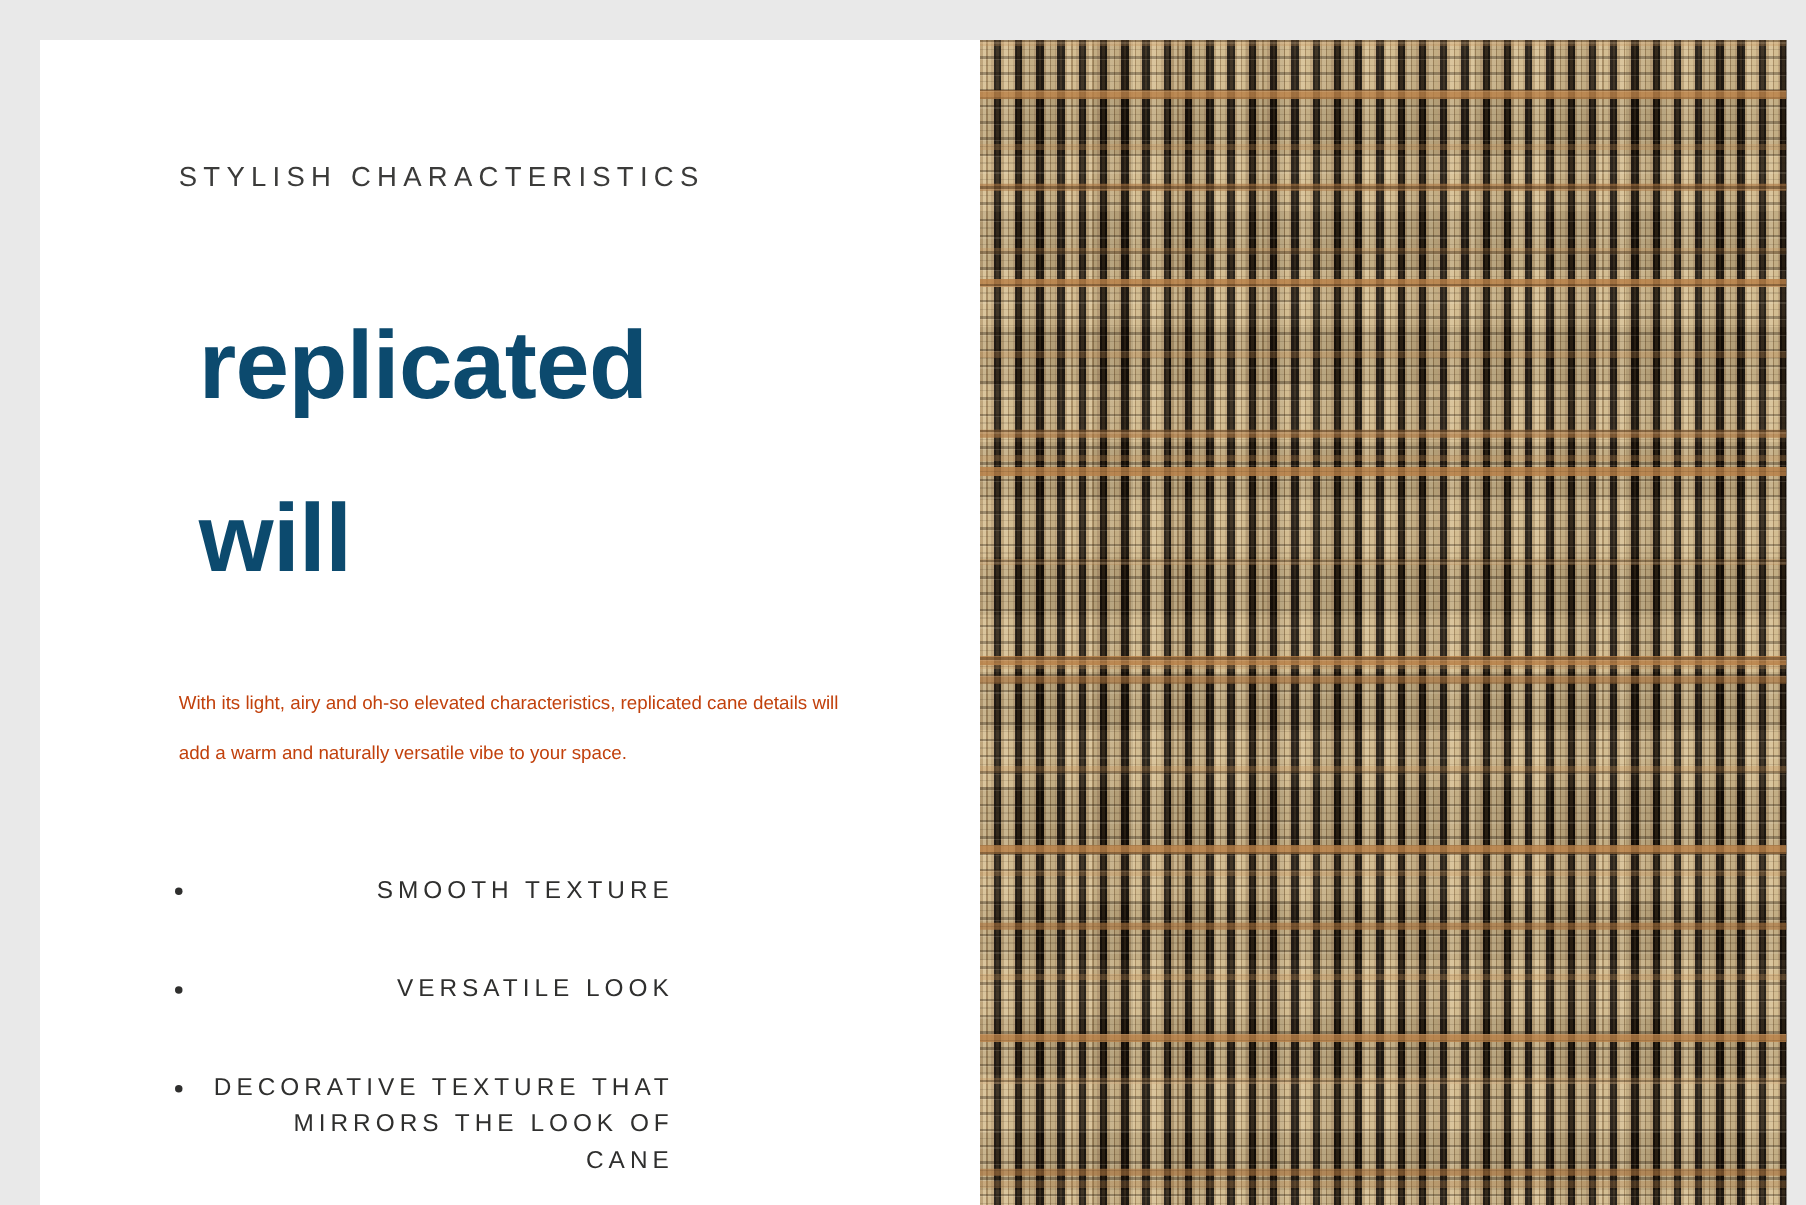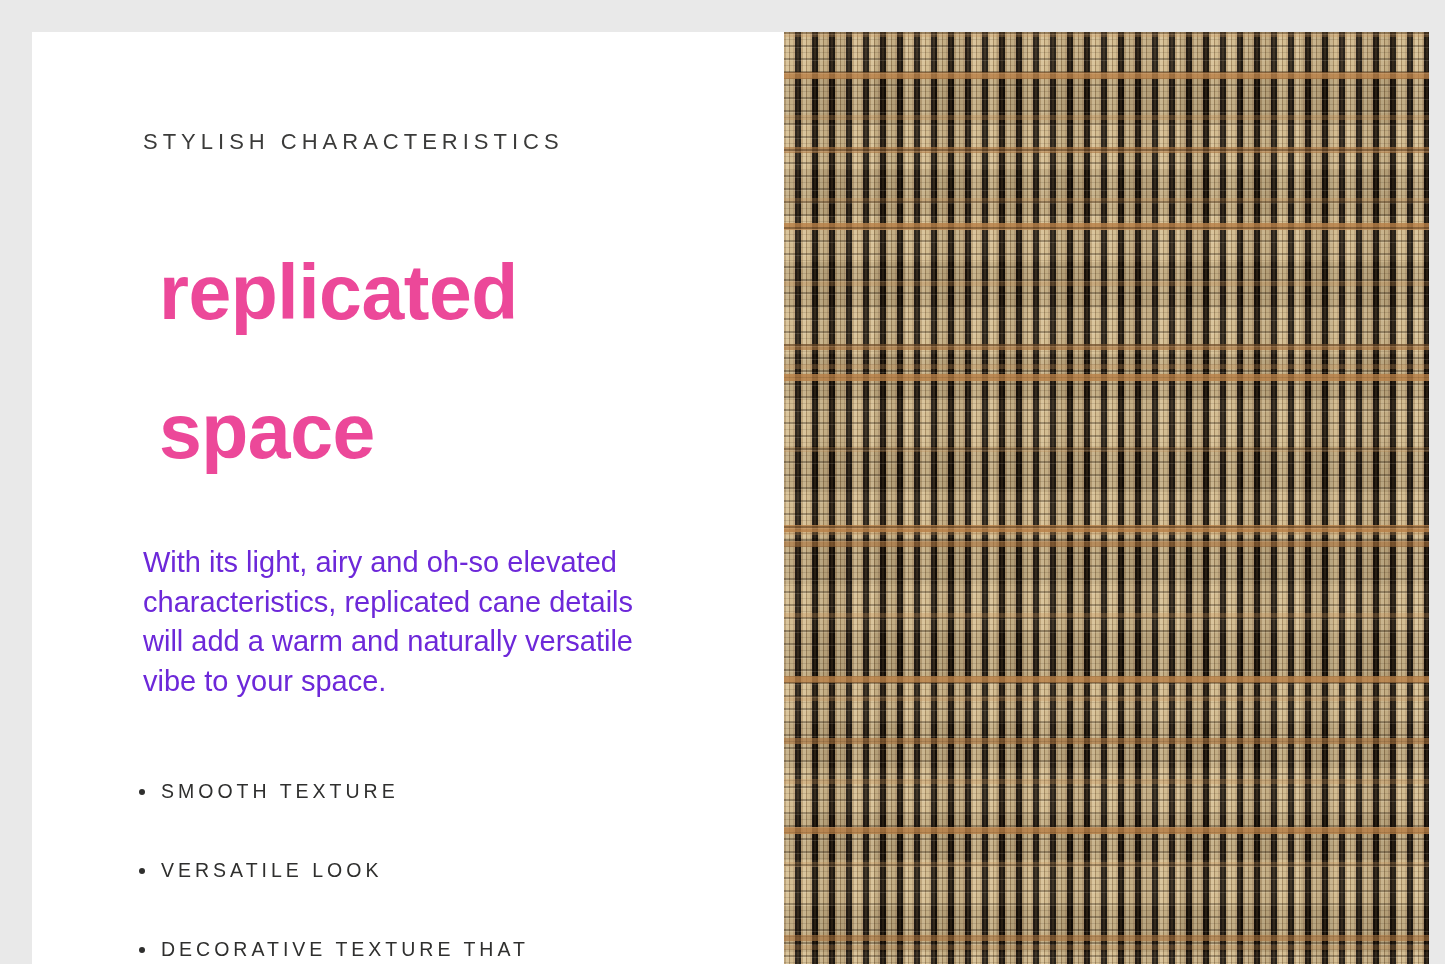--- a/index.html
+++ b/index.html
@@ -29,48 +29,49 @@
     color: #3b3b3a;
     white-space: nowrap;
   }
 
   .title {
     margin-top: 36px;
     font-size: 77px;
     font-weight: 700;
     line-height: 107px;
     letter-spacing: -0.5px;
-    color: #ec4899;
+    color: #0c4a6e;
   }
   .title .title-line { display: block; }
 
   .body-copy {
     margin-top: 10px;
     max-width: 560px;
-    font-size: 29px;
+    font-size: 15px;
     line-height: 39.5px;
     font-weight: 400;
-    color: #6d28d9;
+    color: #c2410c;
   }
 
   .feature-list {
     margin-top: 28px;
     margin-left: 4px;
     padding-left: 27px;
     list-style: disc;
     max-width: 440px;
   }
   .feature-list li {
     font-size: 19.5px;
     font-weight: 400;
     letter-spacing: 4px;
     line-height: 29px;
     color: #2f2f2e;
     margin-bottom: 18px;
     padding-left: 3px;
+    text-align: right;
   }
 
   .texture {
     position: absolute;
     left: 752px; top: 0;
     width: 693px;
     height: 964px;
     background-color: #171008;
     background-image:
       
@@ -117,21 +118,21 @@
 <body>
 
 <div class="canvas">
 
   <div class="left-panel">
 
     <div class="eyebrow">STYLISH CHARACTERISTICS</div>
 
     <h1 class="title">
       <span class="title-line">replicated</span>
-      <span class="title-line">space</span>
+      <span class="title-line">will</span>
     </h1>
 
     <p class="body-copy">With its light, airy and oh-so elevated characteristics, replicated cane details will add a warm and naturally versatile vibe to your space.</p>
 
     <ul class="feature-list">
       <li>SMOOTH TEXTURE</li>
       <li>VERSATILE LOOK</li>
       <li>DECORATIVE TEXTURE THAT MIRRORS THE LOOK OF CANE</li>
     </ul>
 

